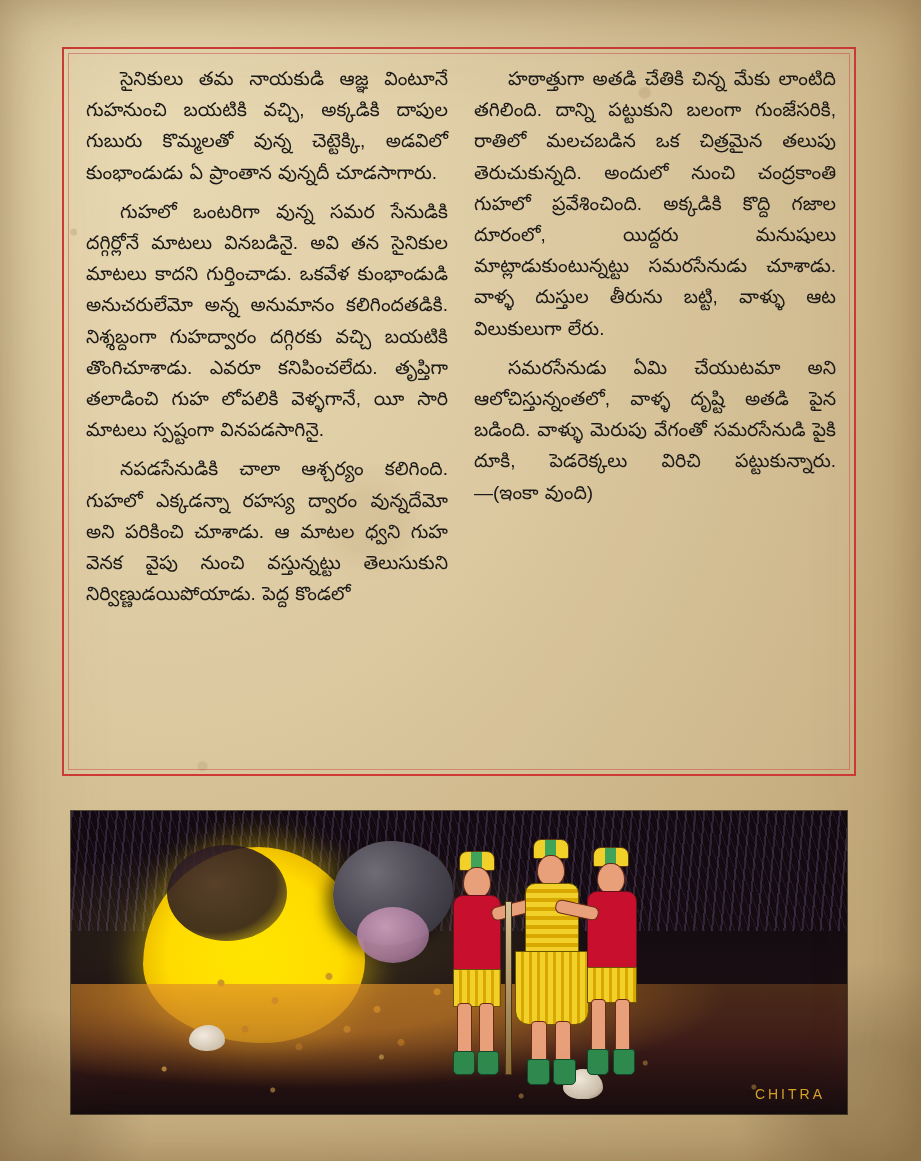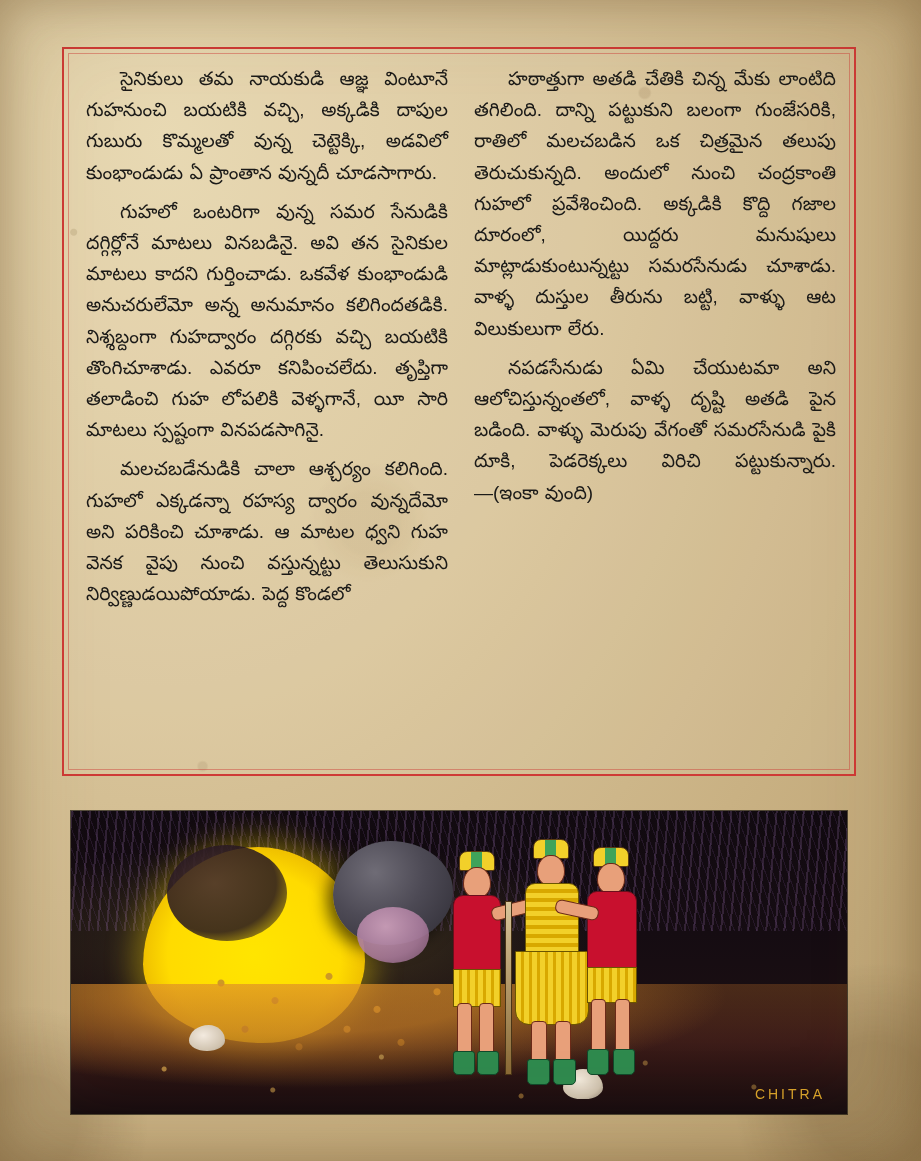--- a/index.html
+++ b/index.html
@@ -278,26 +278,26 @@
 
   <div class="grain"></div>
 
   <div class="text-frame">
     <div class="inner"></div>
     <div class="columns">
 
       <div class="col">
         <p class="para indent">సైనికులు తమ నాయకుడి ఆజ్ఞ వింటూనే గుహనుంచి బయటికి వచ్చి, అక్కడికి దాపుల గుబురు కొమ్మలతో వున్న చెట్టెక్కి, అడవిలో కుంభాండుడు ఏ ప్రాంతాన వున్నదీ చూడసాగారు.</p>
         <p class="para indent">గుహలో ఒంటరిగా వున్న సమర సేనుడికి దగ్గిర్లోనే మాటలు వినబడినై. అవి తన సైనికుల మాటలు కాదని గుర్తించాడు. ఒకవేళ కుంభాండుడి అనుచరులేమో అన్న అనుమానం కలిగిందతడికి. నిశ్శబ్దంగా గుహద్వారం దగ్గిరకు వచ్చి బయటికి తొంగిచూశాడు. ఎవరూ కనిపించలేదు. తృప్తిగా తలాడించి గుహ లోపలికి వెళ్ళగానే, యీ సారి మాటలు స్పష్టంగా వినపడసాగినై.</p>
-        <p class="para indent">మలచబడేనుడికి చాలా ఆశ్చర్యం కలిగింది. గుహలో ఎక్కడన్నా రహస్య ద్వారం వున్నదేమో అని పరికించి చూశాడు. ఆ మాటల ధ్వని గుహ వెనక వైపు నుంచి వస్తున్నట్టు తెలుసుకుని నిర్విణ్ణుడయిపోయాడు. పెద్ద కొండలో</p>
+        <p class="para indent">నపడసేనుడికి చాలా ఆశ్చర్యం కలిగింది. గుహలో ఎక్కడన్నా రహస్య ద్వారం వున్నదేమో అని పరికించి చూశాడు. ఆ మాటల ధ్వని గుహ వెనక వైపు నుంచి వస్తున్నట్టు తెలుసుకుని నిర్విణ్ణుడయిపోయాడు. పెద్ద కొండలో</p>
       </div>
 
       <div class="col">
         <p class="para indent">హఠాత్తుగా అతడి చేతికి చిన్న మేకు లాంటిది తగిలింది. దాన్ని పట్టుకుని బలంగా గుంజేసరికి, రాతిలో మలచబడిన ఒక చిత్రమైన తలుపు తెరుచుకున్నది. అందులో నుంచి చంద్రకాంతి గుహలో ప్రవేశించింది. అక్కడికి కొద్ది గజాల దూరంలో, యిద్దరు మనుషులు మాట్లాడుకుంటున్నట్టు సమరసేనుడు చూశాడు. వాళ్ళ దుస్తుల తీరును బట్టి, వాళ్ళు ఆట విలుకులుగా లేరు.</p>
-        <p class="para indent"><span>నపడసేనుడు ఏమి చేయుటమా అని ఆలోచిస్తున్నంతలో, వాళ్ళ దృష్టి అతడి పైన బడింది. వాళ్ళు మెరుపు వేగంతో సమరసేనుడి పైకి దూకి, పెడరెక్కలు విరిచి పట్టుకున్నారు.</span> <span class="end">—(ఇంకా వుంది)</span></p>
+        <p class="para indent"><span>సమరసేనుడు ఏమి చేయుటమా అని ఆలోచిస్తున్నంతలో, వాళ్ళ దృష్టి అతడి పైన బడింది. వాళ్ళు మెరుపు వేగంతో సమరసేనుడి పైకి దూకి, పెడరెక్కలు విరిచి పట్టుకున్నారు.</span> <span class="end">—(ఇంకా వుంది)</span></p>
       </div>
 
     </div>
   </div>
 
   <div class="illus">
     <div class="ill-bg"></div>
     <div class="ceiling"></div>
     <div class="cave-mouth"></div>
     <div class="cave-mouth-dark"></div>

